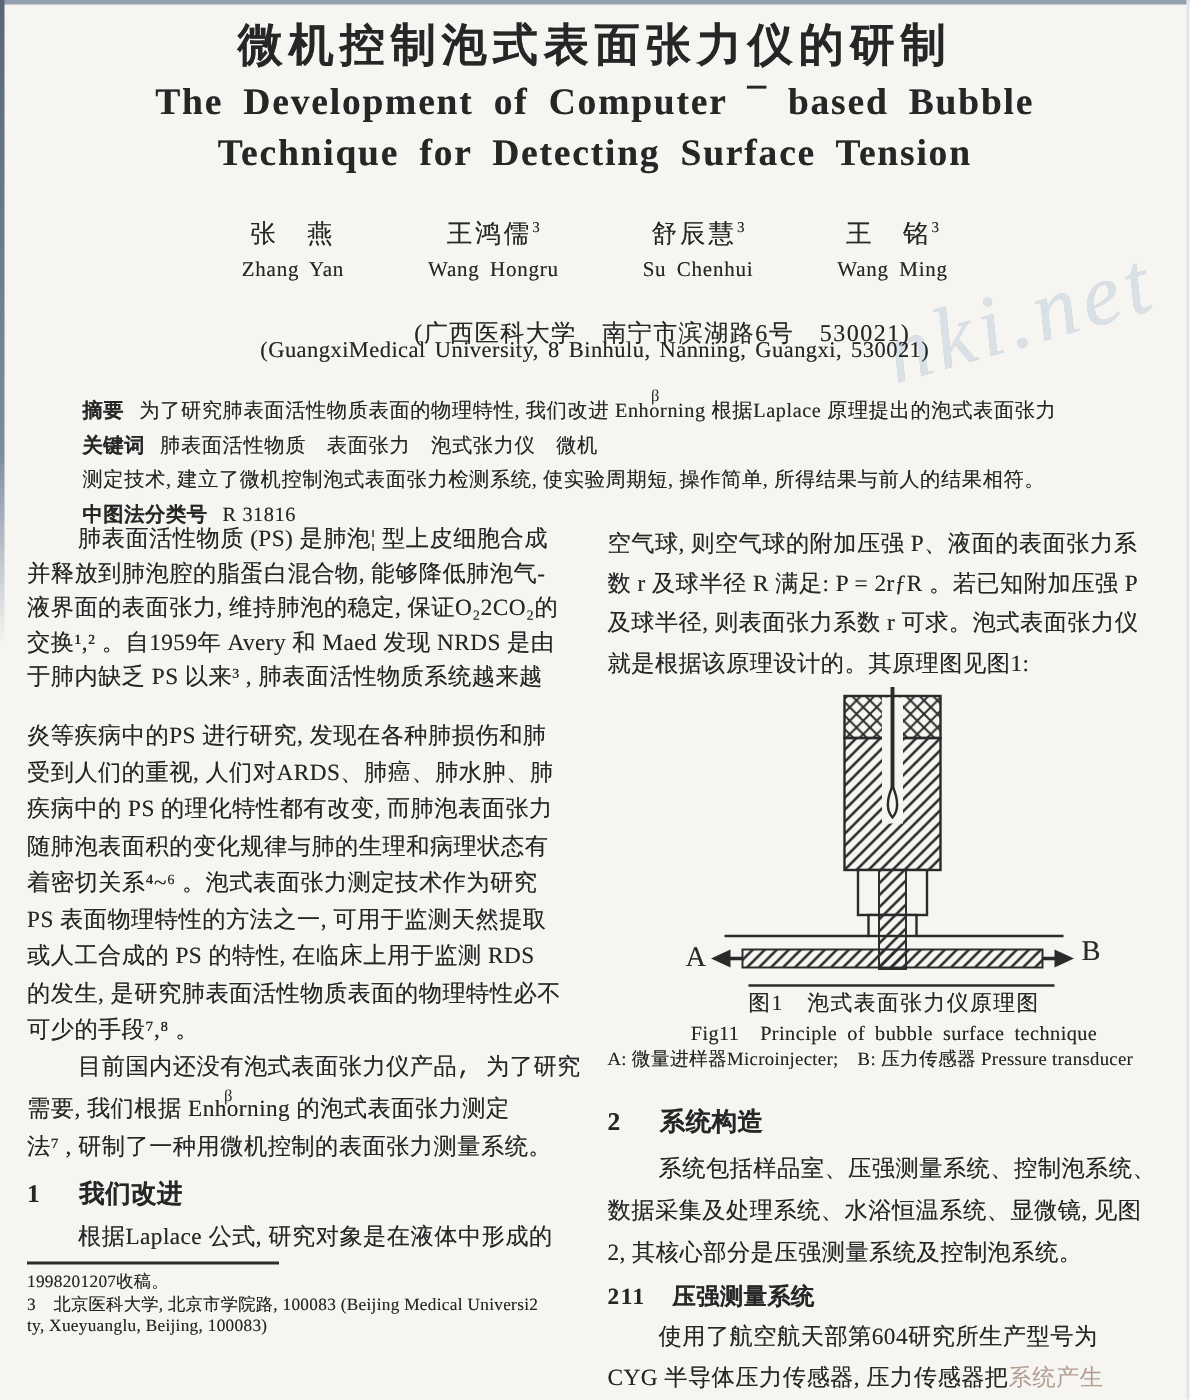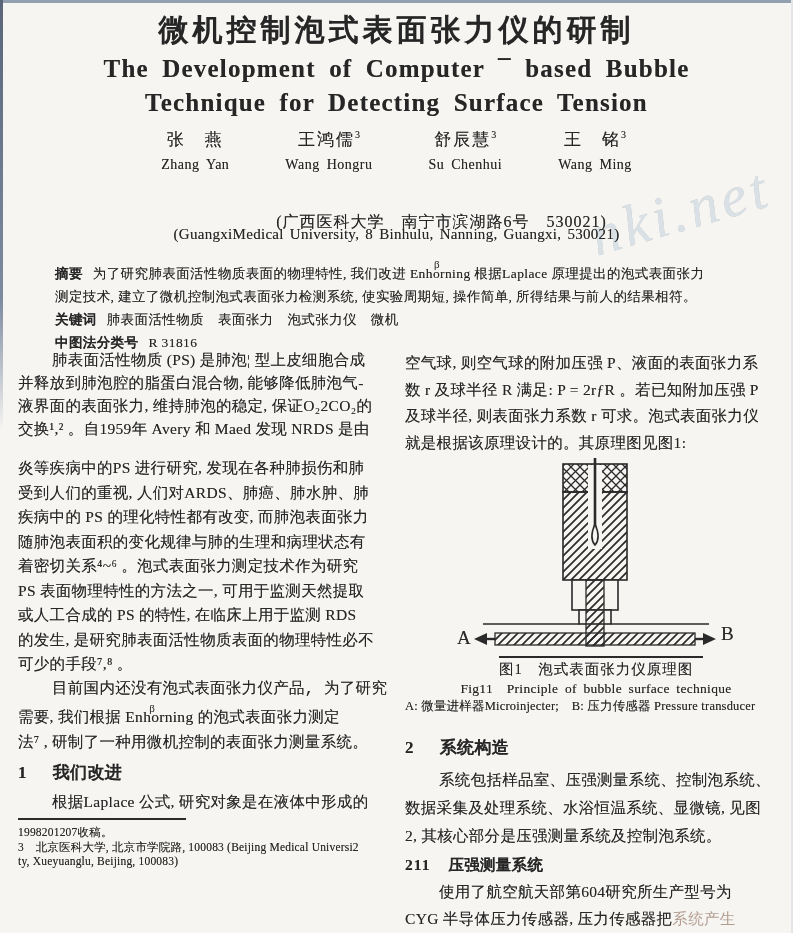--- a/index.html
+++ b/index.html
@@ -23,21 +23,21 @@
     color:#c3d2dd;opacity:.55;
     transform:rotate(-16deg);
     letter-spacing:4px;pointer-events:none;
   }
   
   .title-zh{position:absolute;top:10px;left:0;width:100%;text-align:center;
     font-size:30px;font-weight:700;letter-spacing:4px;}
   .title-en{position:absolute;top:52px;left:0;width:100%;text-align:center;
     font-size:25px;font-weight:700;line-height:34px;word-spacing:6px;letter-spacing:1.2px;}
   
-  .authors{position:absolute;top:128px;left:0;width:100%;
+  .authors{position:absolute;top:144px;left:0;width:100%;
     display:flex;justify-content:center;gap:56px;}
   .author{text-align:center;}
   .azh{font-size:17px;letter-spacing:2px;}
   .azh sup{font-size:10px;letter-spacing:0;}
   .apy{font-size:14px;margin-top:6px;letter-spacing:.5px;word-spacing:3px;}
   
   .aff-zh{position:absolute;top:212px;left:0;width:100%;text-align:center;font-size:16px;letter-spacing:1px;padding-left:45px;}
   .aff-en{position:absolute;top:226px;left:0;width:100%;text-align:center;font-size:15px;letter-spacing:.3px;word-spacing:2px;}
   
   .abstract{position:absolute;top:262px;left:55px;width:708px;
@@ -114,35 +114,36 @@
     </div>
   </div>
 
   <div class="aff-zh">(广西医科大学　南宁市滨湖路6号　530021)</div>
   <div class="aff-en">(GuangxiMedical University,  8 Binhulu,  Nanning,  Guangxi,  530021)</div>
 
   <div class="abstract">
     <div class="row">
       <span class="lbl">摘要</span><span>为了研究肺表面活性物质表面的物理特性, 我们改进 </span><span class="enh"><span class="beta">β</span><span>Enhorning</span></span><span> 根据Laplace 原理提出的泡式表面张力</span>
     </div>
-    <div class="row">测定技术, 建立了微机控制泡式表面张力检测系统, 使实验周期短, 操作简单, 所得结果与前人的结果相符。</div>
     <div class="row">
       <span class="lbl">关键词</span><span>肺表面活性物质　表面张力　泡式张力仪　微机</span>
     </div>
+    <div class="row">测定技术, 建立了微机控制泡式表面张力检测系统, 使实验周期短, 操作简单, 所得结果与前人的结果相符。</div>
     <div class="row">
       <span class="lbl">中图法分类号</span><span>R 31816</span>
     </div>
   </div>
 
   <div class="col col-left">
     <div class="p1">
       <div class="bl ind">肺表面活性物质 (PS) 是肺泡¦ 型上皮细胞合成</div>
       <div class="bl">并释放到肺泡腔的脂蛋白混合物, 能够降低肺泡气-</div>
       <div class="bl">液界面的表面张力, 维持肺泡的稳定, 保证O₂2CO₂的</div>
       <div class="bl">交换¹,² 。自1959年 Avery 和 Maed 发现 NRDS 是由</div>
+      <div class="bl">于肺内缺乏 PS 以来³ , 肺表面活性物质系统越来越</div>
     </div>
     <div class="p2">
       <div class="bl">炎等疾病中的PS 进行研究, 发现在各种肺损伤和肺</div>
       <div class="bl">受到人们的重视, 人们对ARDS、肺癌、肺水肿、肺</div>
       <div class="bl">疾病中的 PS 的理化特性都有改变, 而肺泡表面张力</div>
       <div class="bl">随肺泡表面积的变化规律与肺的生理和病理状态有</div>
       <div class="bl">着密切关系⁴~⁶ 。泡式表面张力测定技术作为研究</div>
       <div class="bl">PS 表面物理特性的方法之一,  可用于监测天然提取</div>
       <div class="bl">或人工合成的 PS 的特性,  在临床上用于监测 RDS</div>
       <div class="bl">的发生, 是研究肺表面活性物质表面的物理特性必不</div>

